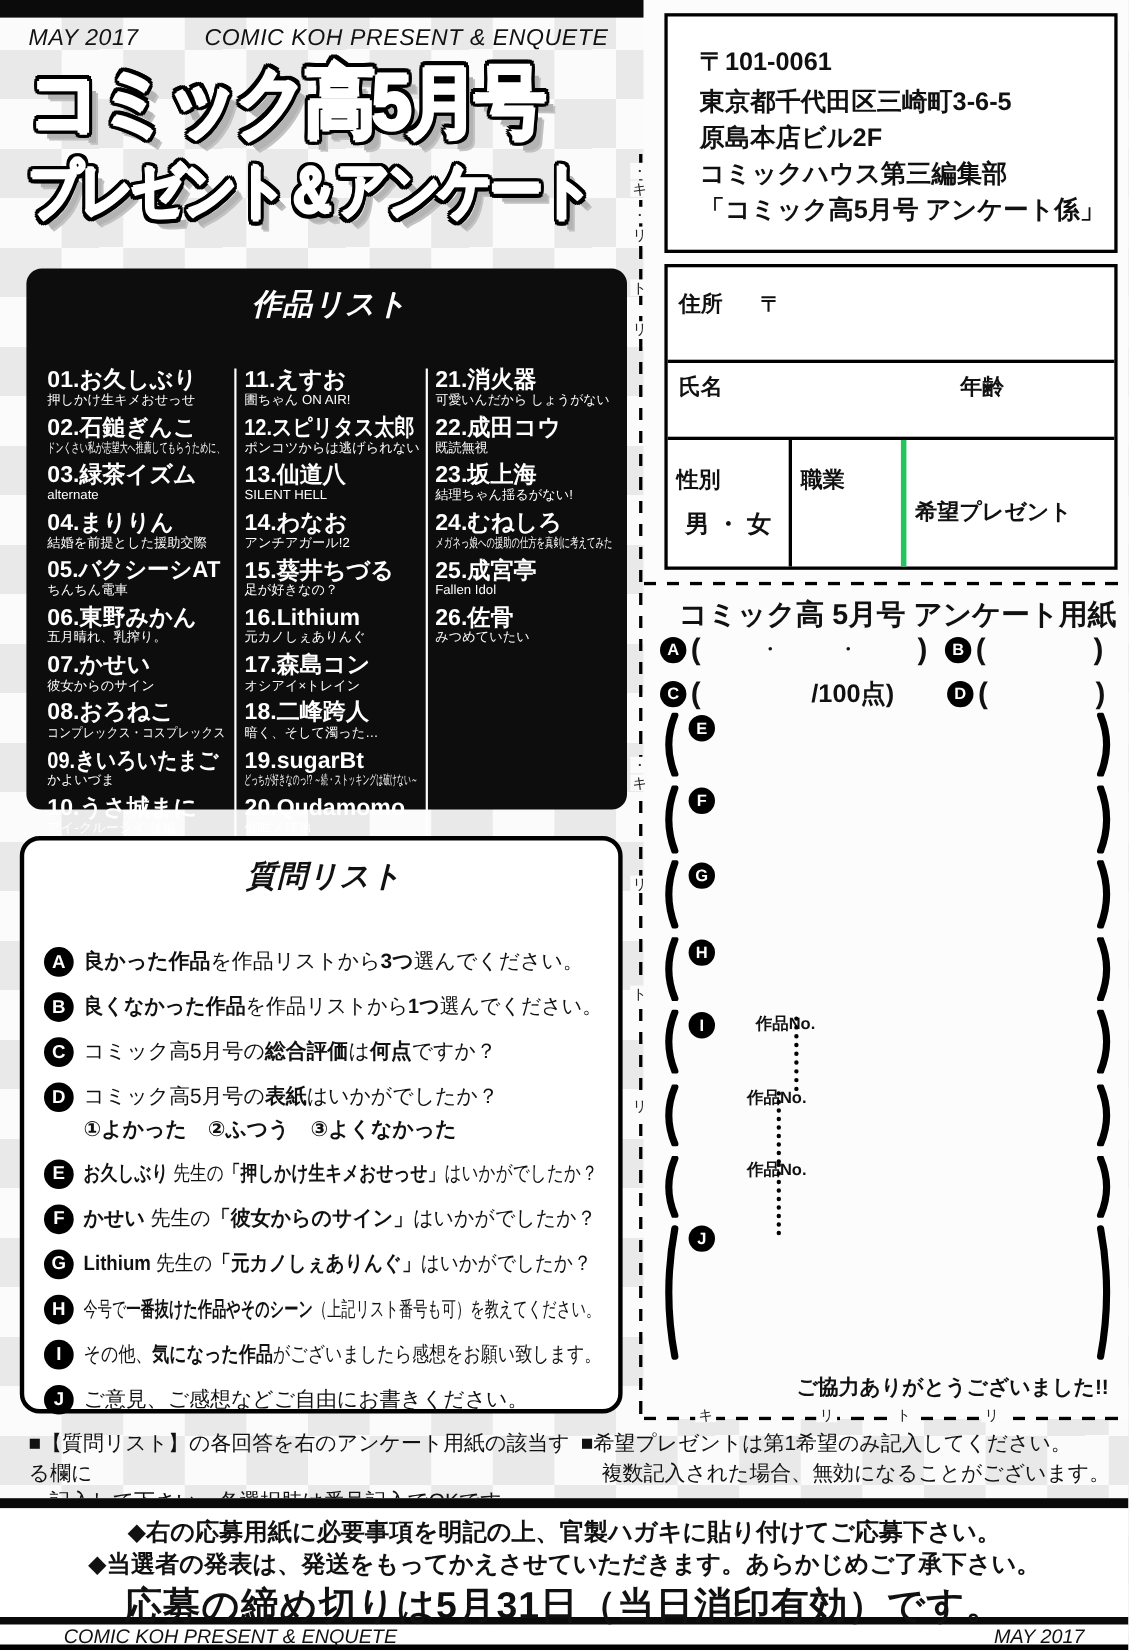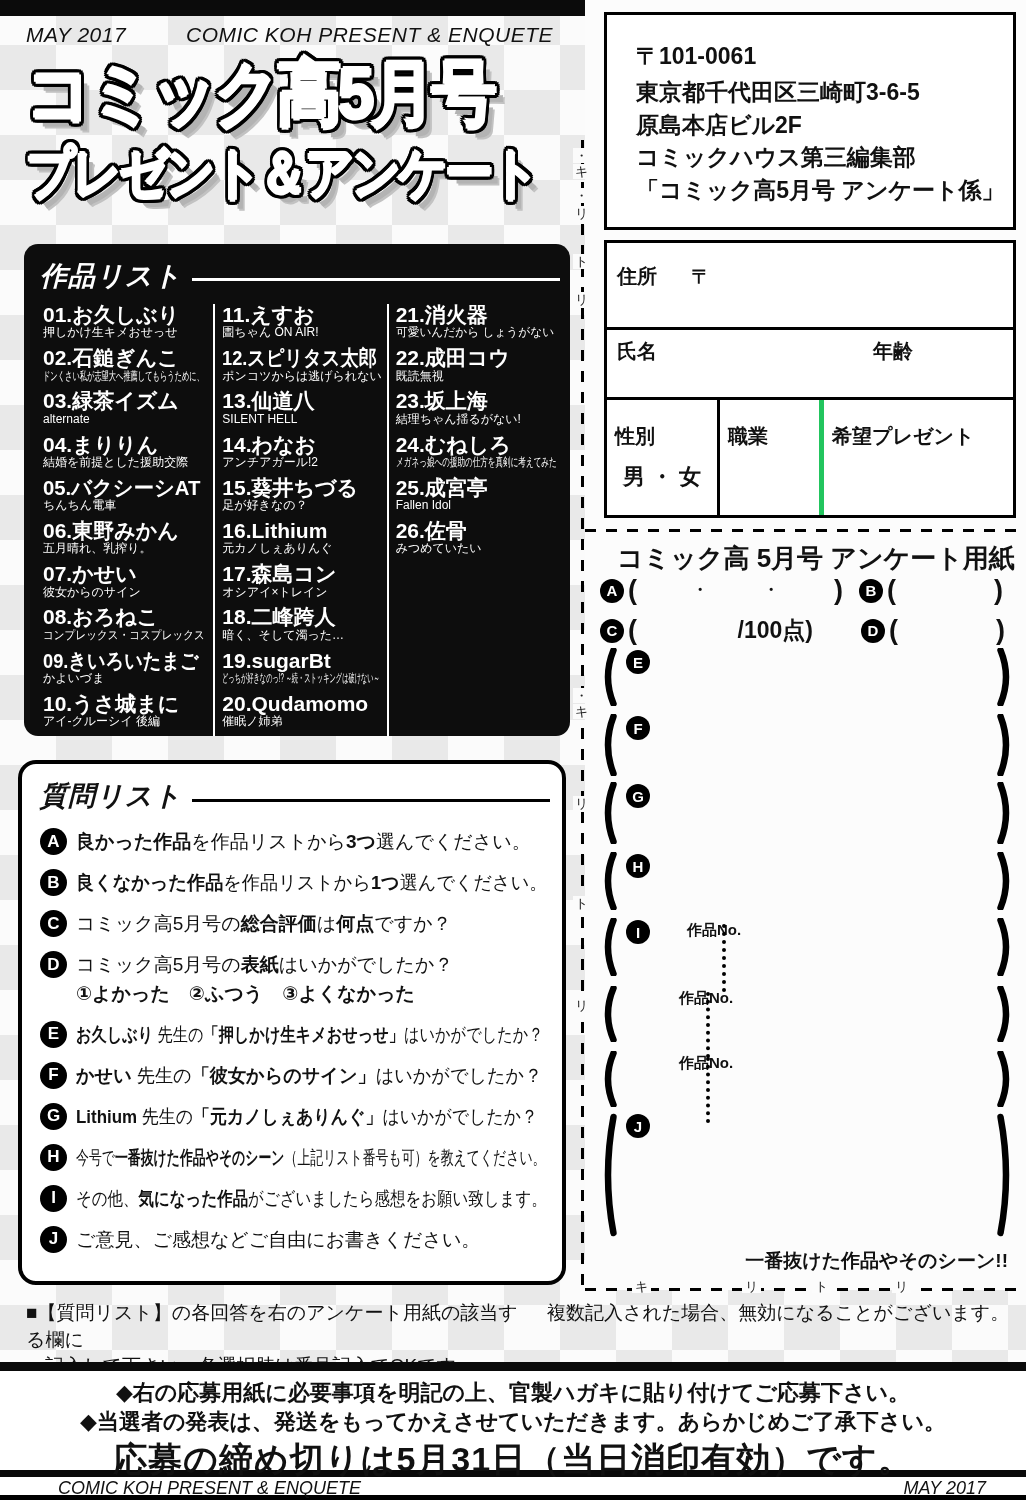--- a/index.html
+++ b/index.html
@@ -22,21 +22,21 @@
       -5px 0 #000,5px 0 #000,0 -5px #000,0 5px #000,
       -4px -4px #000,4px -4px #000,-4px 4px #000,4px 4px #000,
       -5px -2px #000,5px -2px #000,-5px 2px #000,5px 2px #000,
       -2px -5px #000,2px -5px #000,-2px 5px #000,2px 5px #000,
       9px 9px 0 #b3b3b3,11px 11px 0 #c2c2c2;}
   .tline1{font-size:72px;letter-spacing:-4px;transform:scaleX(.9);line-height:1.05;}
   .tline2{font-size:56px;letter-spacing:-3px;transform:scaleX(.86);line-height:1.1;margin-top:10px;}
   
   .works{position:absolute;left:24px;top:244px;width:546px;height:492px;background:#0d0d0d;
     border-radius:14px;color:#fff;box-sizing:border-box;padding:14px 10px 8px 16px;}
-  .box-head{display:flex;align-items:center;gap:10px;}
+  .box-head{display:flex;align-items:center;gap:25px;flex-direction:column;}
   .box-head-title{font-size:27px;font-weight:bold;font-style:italic;letter-spacing:1px;white-space:nowrap;}
   .works .rule{flex:1;height:3px;background:#fff;margin-top:6px;}
   .works-cols{display:flex;margin-top:10px;}
   .works-col{width:33.33%;box-sizing:border-box;padding:0 5px 0 3px;}
   .works-col + .works-col{border-left:2px solid #fff;padding-left:7px;}
   .work-item{margin-bottom:7px;}
   .work-head{font-size:21px;font-weight:bold;line-height:1.02;white-space:nowrap;transform-origin:left center;}
   .work-sub{font-size:12px;line-height:1.15;white-space:nowrap;margin-top:1px;transform-origin:left center;}
   
   .questions{position:absolute;left:18px;top:760px;width:548px;height:525px;background:#fff;
@@ -59,21 +59,21 @@
     border:3px solid #000;box-sizing:border-box;display:flex;flex-direction:column;}
   .f-label{font-size:20px;font-weight:600;}
   .f-row1{height:104px;border-bottom:3px solid #000;box-sizing:border-box;padding:20px 10px;}
   .f-zipmark{margin-left:30px;font-size:19px;font-weight:600;}
   .f-row2{height:90px;border-bottom:3px solid #000;box-sizing:border-box;padding:8px 10px;position:relative;}
   .f-age{position:absolute;left:266px;top:8px;}
   .f-row3{flex:1;display:flex;}
   .f-cell{box-sizing:border-box;padding:23px 8px;}
   .f-cell1{width:113px;border-right:3px solid #000;}
   .f-cell2{width:104px;border-right:5px solid #22c55e;}
-  .f-cell3{flex:1;}
+  .f-cell3{flex:1;margin-top:29px;}
   .f-gender{text-align:center;font-size:22px;font-weight:bold;margin-top:12px;white-space:nowrap;}
   
   .sheet-title{position:absolute;left:617px;top:541px;font-size:26px;font-weight:bold;white-space:nowrap;}
   .srow{position:absolute;display:flex;align-items:center;}
   .row-ab{left:600px;top:577px;}
   .row-cd{left:600px;top:615px;}
   .sc{width:24px;height:24px;font-size:15px;flex:none;}
   .slot{display:flex;align-items:center;justify-content:space-between;margin-left:4px;}
   .pt{font-size:27px;font-weight:bold;line-height:1;}
   .dot{font-size:16px;font-weight:bold;}
@@ -470,21 +470,21 @@
         <path d="M17 4 Q5 50 17 96" fill="none" stroke="#000" stroke-width="6.5" stroke-linecap="round" vector-effect="non-scaling-stroke"></path>
       </svg>
     <div class="pmid">
         <span class="circ sc">J</span>
       </div>
     <svg class="pg" viewBox="0 0 22 100" preserveAspectRatio="none">
         <path d="M5 4 Q17 50 5 96" fill="none" stroke="#000" stroke-width="6.5" stroke-linecap="round" vector-effect="non-scaling-stroke"></path>
       </svg>
   </div>
 
-  <div class="thanks">一番抜けた作品やそのシーン!!</div>
+  <div class="thanks">ご協力ありがとうございました!!</div>
 
   <div class="cut-v"></div>
   <div class="cut-t"></div>
   <div class="cut-b"></div>
   <div>
       <span class="cv" style="top: 148px;">・</span>
       <span class="cv" style="top: 164px;">キ</span>
       <span class="cv" style="top: 188px;">・</span>
       <span class="cv" style="top: 206px;">リ</span>
       <span class="cv" style="top: 254px;">ト</span>
@@ -498,20 +498,21 @@
       <span class="cb" style="left: 742px;">リ</span>
       <span class="cb" style="left: 812px;">ト</span>
       <span class="cb" style="left: 892px;">リ</span>
     </div>
 
   <div class="note note-left">
     <div>■【質問リスト】の各回答を右のアンケート用紙の該当する欄に</div>
     <div class="l2">記入して下さい。各選択肢は番号記入でOKです。</div>
   </div>
   <div class="note note-right">
+    <div>■希望プレゼントは第1希望のみ記入してください。</div>
     <div class="l2">複数記入された場合、無効になることがございます。</div>
   </div>
 
   <div class="bottombox">
     <div class="bb-line">◆右の応募用紙に必要事項を明記の上、官製ハガキに貼り付けてご応募下さい。</div>
     <div class="bb-line">◆当選者の発表は、発送をもってかえさせていただきます。あらかじめご了承下さい。</div>
     <div class="bb-deadline">応募の締め切りは5月31日（当日消印有効）です。</div>
   </div>
 
   <div class="footer">

